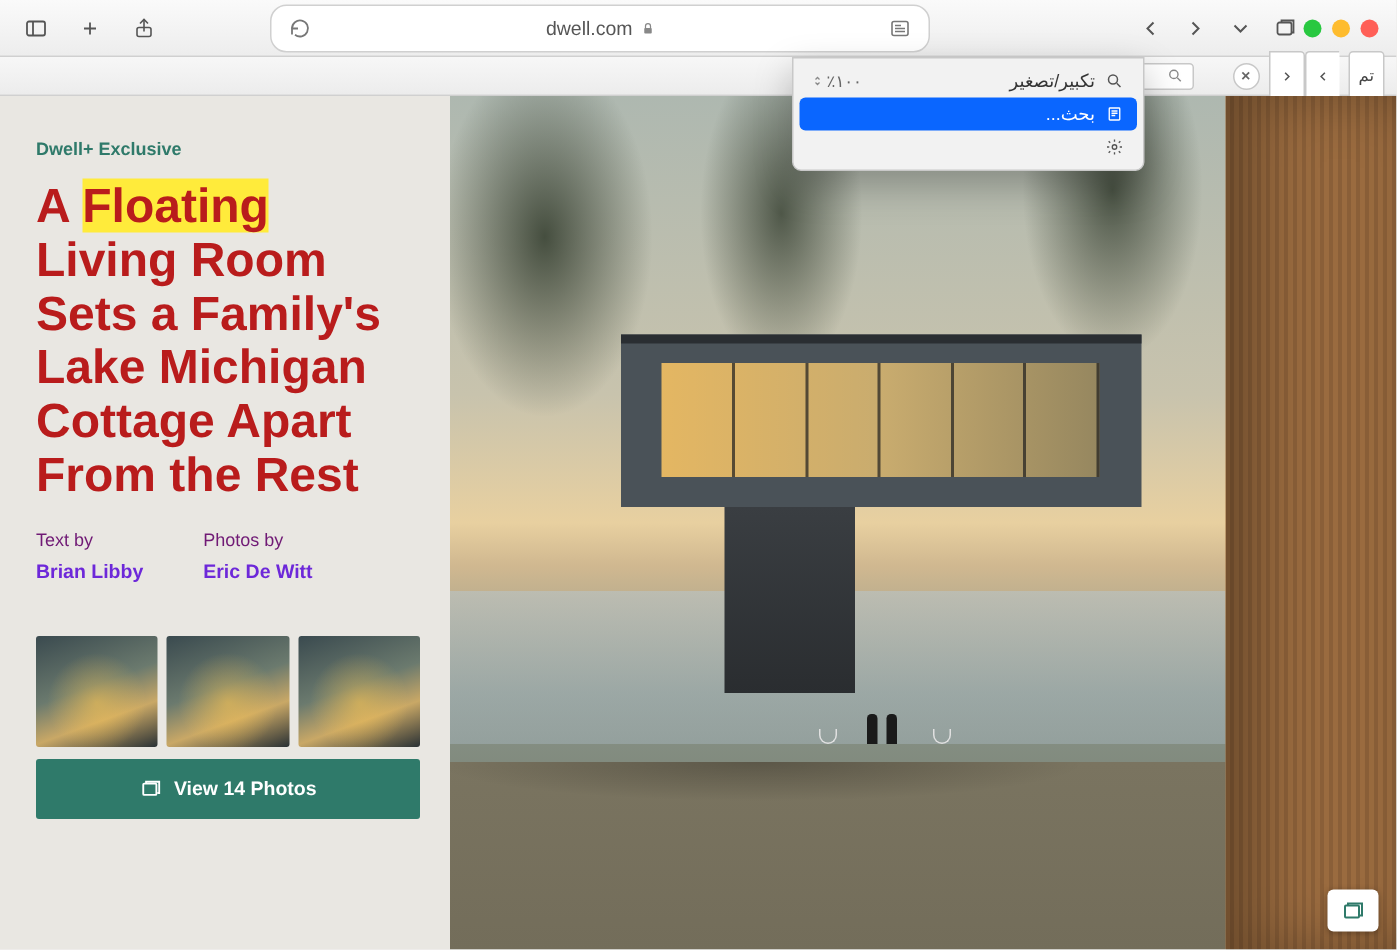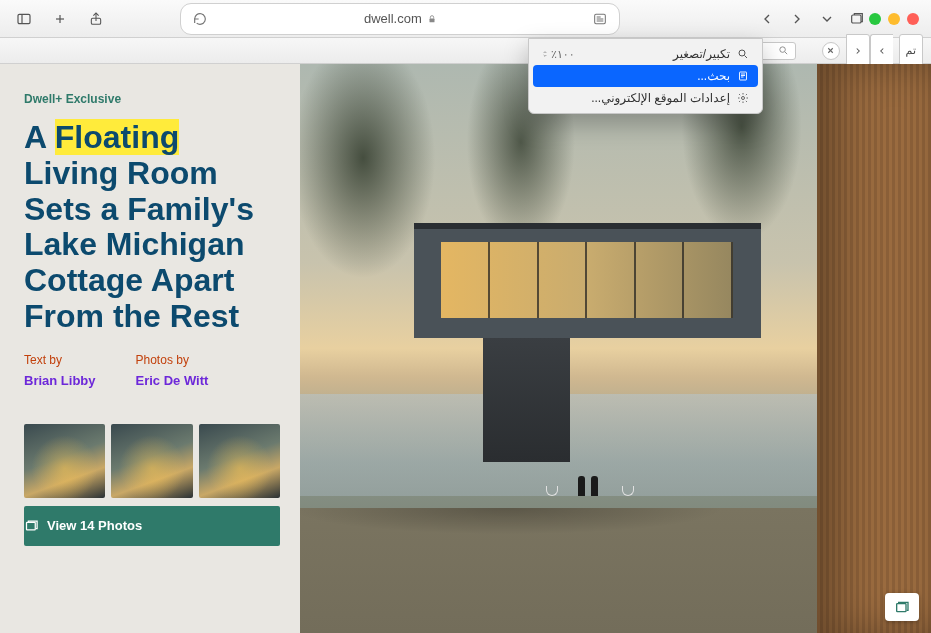--- a/index.html
+++ b/index.html
@@ -36,30 +36,30 @@
 .poprow { display: flex; align-items: center; gap: 6px; padding: 4px 8px; border-radius: 4px; font-size: 12px; color: #333; }
 .poprow.sel { background: #0a66ff; color: #fff; }
 .poprow .picon { width: 14px; height: 14px; display: flex; align-items: center; justify-content: center; flex-shrink: 0; }
 .poprow .label { flex: 1; text-align: right; }
 .zoomval { font-size: 11px; color: #666; margin-right: auto; display: flex; align-items: center; gap: 2px; }
 
 
 .content { position: absolute; top: 64px; left: 0; right: 0; bottom: 0; display: flex; background: #e9e7e2; }
 .left { width: 300px; padding: 28px 20px 20px 24px; display: flex; flex-direction: column; }
 .tag { color: #2f7a6a; font-size: 12px; font-weight: 600; margin-bottom: 14px; }
-.headline { font-family: Georgia, "Times New Roman", serif; font-size: 32px; font-weight: 700; line-height: 1.12; color: #0c4a6e; margin-bottom: 18px; }
+.headline { font-family: Georgia, "Times New Roman", serif; font-size: 32px; font-weight: 700; line-height: 1.12; color: #b91c1c; margin-bottom: 18px; }
 .headline .hl { background: #ffeb3b; }
 .sub { font-size: 13.5px; line-height: 1.5; color: #333; margin-bottom: 26px; }
 .credits { display: flex; gap: 40px; margin-bottom: 36px; }
-.credit .clab { font-size: 12px; color: #c2410c; margin-bottom: 6px; }
+.credit .clab { font-size: 12px; color: #701a75; margin-bottom: 6px; }
 .credit .cname { font-size: 13px; font-weight: 600; color: #6d28d9; }
 .thumbs { display: flex; gap: 6px; margin-bottom: 8px; }
 .thumb { flex: 1; height: 74px; background: linear-gradient(160deg,#3a4a4f 0%,#6b7a6e 45%,#c9a866 70%,#2a3135 100%); border-radius: 2px; position: relative; overflow: hidden; }
 .thumb::after { content:''; position:absolute; inset:0; background: radial-gradient(circle at 50% 60%, rgba(255,200,80,.5), transparent 55%); }
-.viewbtn { background: #2f7a6a; color: #fff; height: 40px; display: flex; align-items: center; gap: 8px; font-size: 13px; font-weight: 600; border-radius: 2px; }
+.viewbtn { background: #2f7a6a; color: #fff; height: 40px; display: flex; align-items: center; justify-content: center; gap: 8px; font-size: 13px; font-weight: 600; border-radius: 2px; }
 .hero { flex: 1; position: relative; overflow: hidden; }
 .hero .sky { position:absolute; inset:0; background: linear-gradient(180deg,#aeb8b0 0%,#c8c3ad 35%,#e8d0a0 50%,#d0b890 55%,#8a9488 70%,#6a7265 100%); }
 .hero .trees { position:absolute; top:0; left:0; right:0; height:55%; background:
   radial-gradient(ellipse 120px 200px at 10% 30%, rgba(40,50,35,.8), transparent 60%),
   radial-gradient(ellipse 90px 180px at 35% 25%, rgba(35,45,30,.7), transparent 60%),
   radial-gradient(ellipse 100px 190px at 70% 20%, rgba(38,48,33,.75), transparent 60%),
   radial-gradient(ellipse 110px 200px at 95% 28%, rgba(42,52,37,.8), transparent 60%); }
 .hero .house { position:absolute; left:18%; top:28%; width:55%; height:42%; }
 .hero .house .upper { position:absolute; top:0; left:0; right:0; height:48%; background:#4a5258; border-top: 6px solid #2a2e32; }
 .hero .house .glass { position:absolute; top:12%; left:8%; right:8%; height:70%; background: linear-gradient(90deg, rgba(255,200,100,.85) 0%, rgba(255,210,120,.7) 50%, rgba(200,170,100,.6) 100%); display:flex; }
@@ -218,21 +218,20 @@
       </span>
     <span class="label">بحث...</span>
   </div>
   <div class="poprow">
     <span class="picon">
         <svg width="12" height="12" viewBox="0 0 24 24" fill="none" stroke="#555" stroke-width="1.8">
           <circle cx="12" cy="12" r="3"></circle>
           <path d="M12 2v3M12 19v3M4.2 4.2l2.1 2.1M17.7 17.7l2.1 2.1M2 12h3M19 12h3M4.2 19.8l2.1-2.1M17.7 6.3l2.1-2.1"></path>
         </svg>
       </span>
-    <span class="label">إعدادات الموقع الإلكتروني...</span>
   </div>
 </div>
 
 <div class="content">
   <div class="left">
     <div class="tag">Dwell+ Exclusive</div>
     <h1 class="headline"><span>A </span><span class="hl">Floating</span><span> Living Room Sets a Family's Lake Michigan Cottage Apart From the Rest</span></h1>
     <div class="credits">
       <div class="credit">
         <div class="clab">Text by</div>

